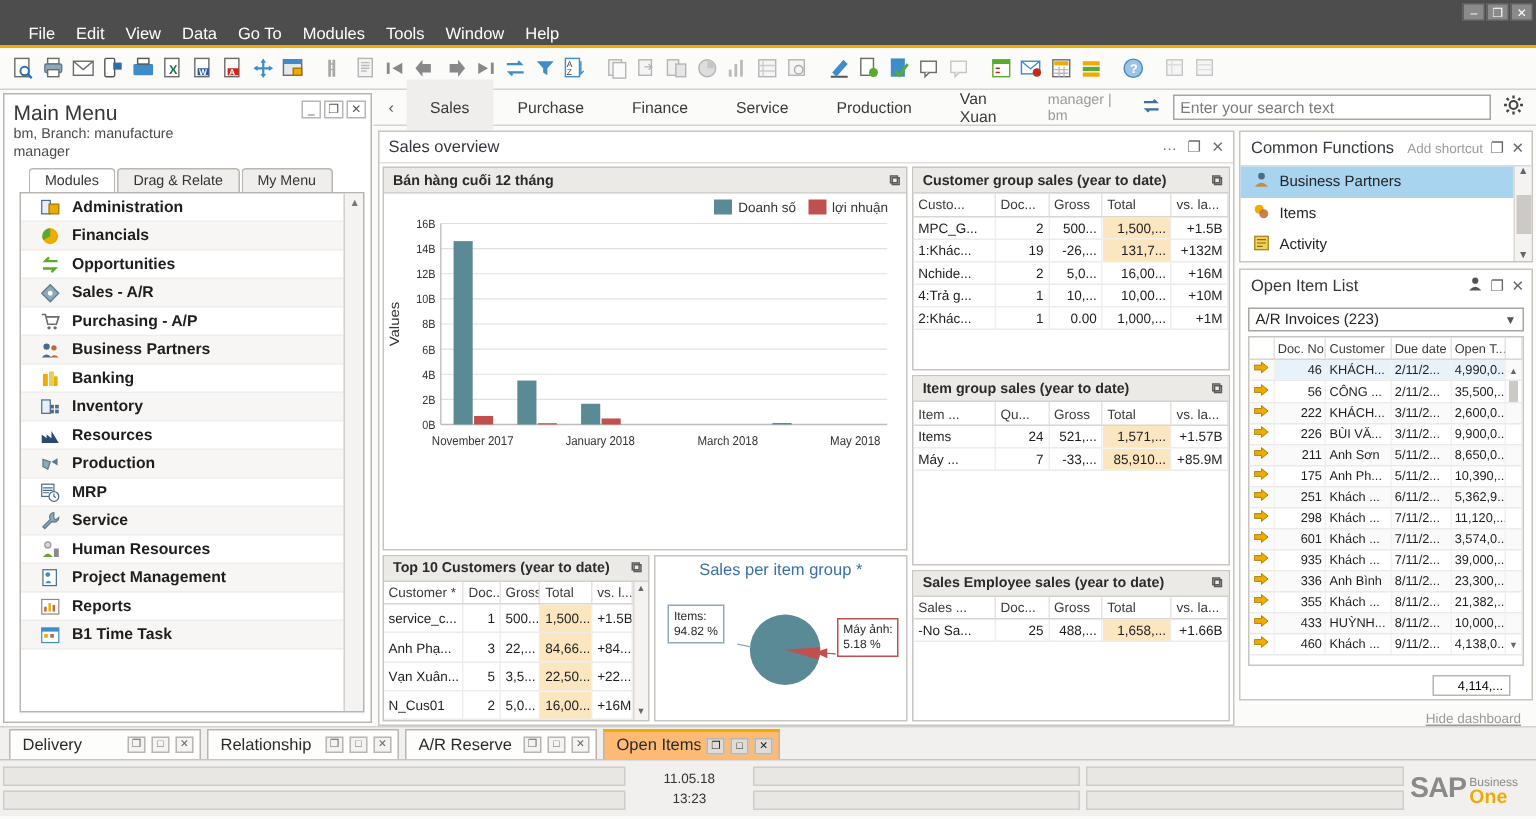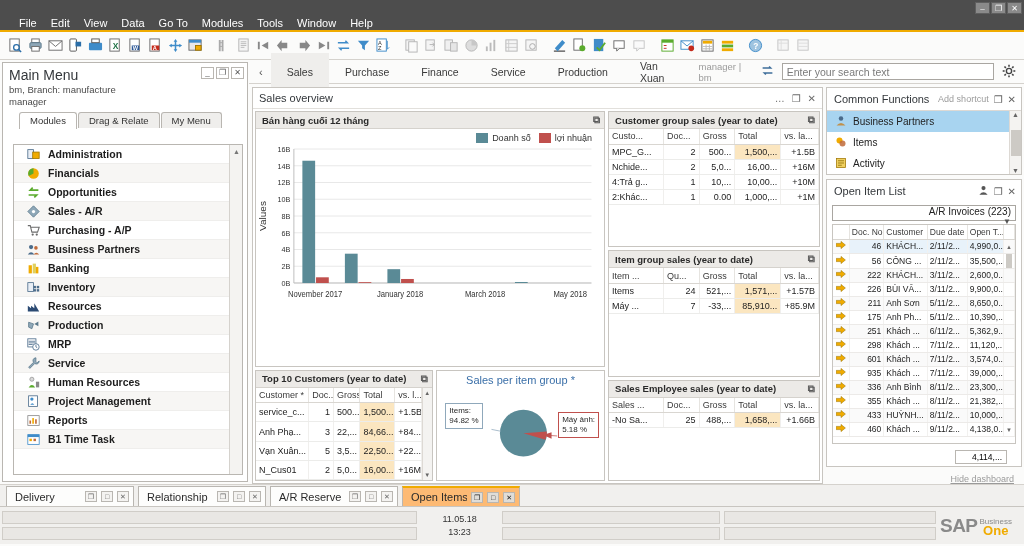--- a/index.html
+++ b/index.html
@@ -66,21 +66,21 @@
   }
   .mm-sub { font-size: 9.5px; color: #4b4b4b; padding: 1px 6px 0 6px; line-height: 11px; }
   .mm-tabs { display: flex; padding: 4px 0 0 16px; gap: 1px; align-items: flex-end; }
   .mm-tab {
     font-size: 9.5px; padding: 2px 10px 2px; border: 1px solid #b9b6b1;
     border-bottom: none; background: #efeeec; color: #333;
     border-radius: 3px 3px 0 0;
   }
   .mm-tab.active { background: #ffffff; padding-bottom: 3px; position: relative; top: 1px; }
   .mm-list {
-    flex: 1; border: 1px solid #b9b6b1; margin: 16px 4px 6px 10px;
+    flex: 1; border: 1px solid #b9b6b1; margin: 0 4px 6px 10px;
     background: #fff; overflow: hidden; position: relative;
   }
   .mm-scrollcol {
     position: absolute; right: 0; top: 0; bottom: 0; width: 13px;
     background: #f4f3f1; border-left: 1px solid #d5d2cd;
   }
   .mm-scroll-up {
     width: 13px; height: 13px; text-align: center; font-size: 7px; color: #777;
     line-height: 13px;
   }
@@ -182,21 +182,21 @@
   }
   .cf-row.sel { background: #a8d4f0; }
   .cf-scroll {
     position: absolute; right: 0; top: 0; bottom: 0; width: 12px; background: #f4f3f1;
     border-left: 1px solid #ddd9d4; display: flex; flex-direction: column;
     justify-content: space-between; align-items: center; font-size: 7px; color: #666;
   }
   .cf-thumb { width: 10px; height: 26px; background: #cdcac5; }
   .selectrow {
     margin: 3px 5px; height: 16px; border: 1px solid #a9a6a1; background: #fff;
-    display: flex; align-items: flex-end; padding: 0 4px; font-size: 10px; color: #222; flex-direction: column;
+    display: flex; align-items: center; padding: 0 4px; font-size: 10px; color: #222;
   }
   .selectrow .cv { margin-left: auto; font-size: 8px; color: #555; }
   .oil-wrap { margin: 0 5px 4px 5px; border: 1px solid #c8c5c0; flex: 1; overflow: hidden; position: relative; }
   table.oil { width: 100%; border-collapse: collapse; font-size: 8.5px; table-layout: fixed; }
   table.oil th {
     background: #fff; font-weight: normal; text-align: left; color: #3a3a3a;
     padding: 1px 2px; height: 14px; border-bottom: 1px solid #d9d6d1;
     border-right: 1px solid #e6e4e0; white-space: nowrap; overflow: hidden;
   }
   table.oil td {
@@ -235,21 +235,21 @@
   
   .statusbar {
     height: 38px; background: #f1f0ee; border-top: 1px solid #c8c5c0;
     display: flex; align-items: center; padding: 0 2px; gap: 4px;
   }
   .sb-col { display: flex; flex-direction: column; gap: 3px; }
   .sb-field { height: 13px; border: 1px solid #d0cdc8; background: #e9e7e4; }
   .sb-dt { width: 78px; text-align: center; font-size: 9px; color: #333; }
   .sap-logo {
     margin-left: auto; display: flex; align-items: center; gap: 2px;
-    padding-right: 10px; height: 100%; text-align: center;
+    padding-right: 10px; height: 100%;
   }
   .sap-word { font-size: 19px; font-weight: bold; color: #8a8a8a; letter-spacing: -0.5px; }
   .sap-b1 { display: flex; flex-direction: column; line-height: 9px; }
   .sap-b1 .b { font-size: 8px; color: #8a8a8a; }
   .sap-b1 .o { font-size: 13px; font-weight: bold; color: #f0ab00; }
 </style>
 </head>
 <body>
 
 <div id="app">
@@ -913,20 +913,27 @@
                       </thead>
                     <tbody>
                       <tr>
                           <td>MPC_G...</td>
                           <td class="num">2</td>
                           <td class="num">500...</td>
                           <td class="hl">1,500,...</td>
                           <td class="pos">+1.5B</td>
                         </tr>
                       <tr>
+                          <td>1:Khác...</td>
+                          <td class="num">19</td>
+                          <td class="num">-26,...</td>
+                          <td class="hl">131,7...</td>
+                          <td class="pos">+132M</td>
+                        </tr>
+                      <tr>
                           <td>Nchide...</td>
                           <td class="num">2</td>
                           <td class="num">5,0...</td>
                           <td class="num">16,00...</td>
                           <td class="pos">+16M</td>
                         </tr>
                       <tr>
                           <td>4:Trả g...</td>
                           <td class="num">1</td>
                           <td class="num">10,...</td>

